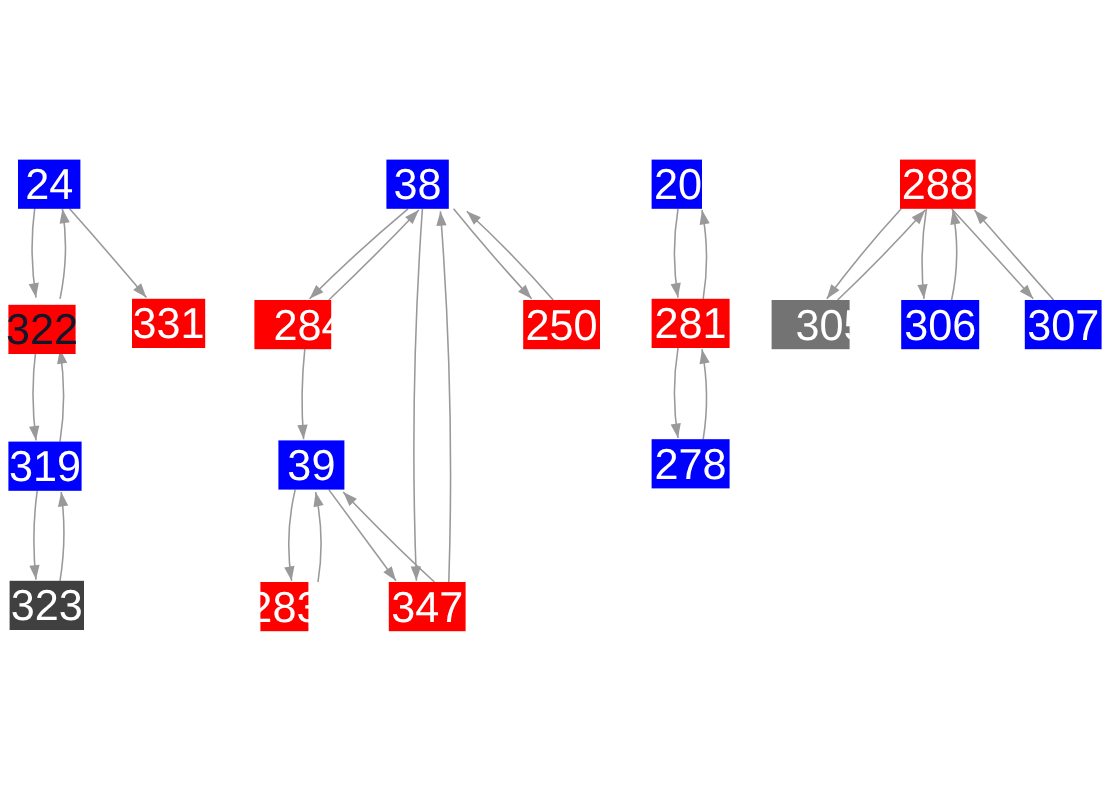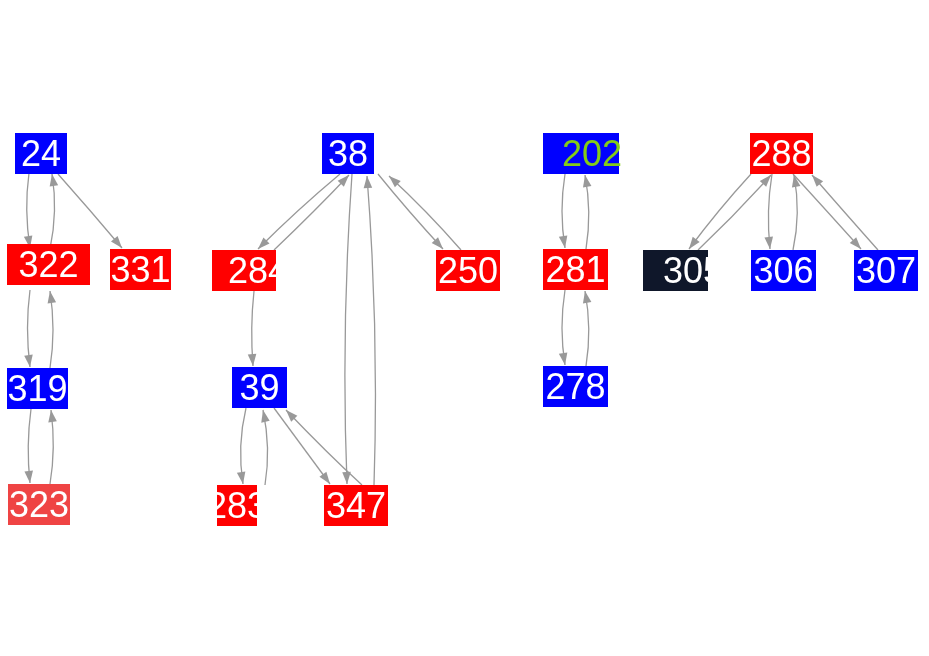--- a/index.html
+++ b/index.html
@@ -90,30 +90,30 @@
       <path d="M772,174 Q766,211 770,249" fill="none" stroke="#999999" stroke-width="1.3"></path>
       <polygon points="770,249 764.4674091382215,237.5160791383707 773.0201560333455,236.61578999151553" fill="#999999"></polygon>
       <path d="M793,250 Q801,213 794,175" fill="none" stroke="#999999" stroke-width="1.3"></path>
       <polygon points="794,175 800.4027978646562,186.02243981631807 791.9451004427902,187.5804367098197" fill="#999999"></polygon>
       <path d="M793,174 Q826,210 861,249" fill="none" stroke="#999999" stroke-width="1.3"></path>
       <polygon points="861,249 849.7848412787858,242.9411044853063 856.18532491856,237.1970807060219" fill="#999999"></polygon>
       <path d="M878,250 Q846,214 812,175" fill="none" stroke="#999999" stroke-width="1.3"></path>
       <polygon points="812,175 823.1268451437926,181.21959139703398 816.6443996665856,186.87095412075286" fill="#999999"></polygon>
     </svg>
 <div class="node" style="left: 15px; top: 133px; width: 52px; height: 41px; background: rgb(0, 0, 255); color: rgb(255, 255, 255);">24</div>
-    <div class="node" style="left: 7px; top: 244px; width: 83px; height: 41px; background: rgb(255, 0, 0); color: #ffffff;">322</div>
+    <div class="node" style="left: 7px; top: 254px; width: 56px; height: 41px; background: rgb(255, 0, 0); color: #0f172a;">322</div>
     <div class="node" style="left: 110px; top: 249px; width: 61px; height: 41px; background: rgb(255, 0, 0); color: rgb(255, 255, 255);">331</div>
     <div class="node" style="left: 7px; top: 368px; width: 61px; height: 41px; background: rgb(0, 0, 255); color: rgb(255, 255, 255);">319</div>
-    <div class="node" style="left: 8px; top: 484px; width: 62px; height: 41px; background: #ef4444; color: rgb(255, 255, 255);">323</div>
+    <div class="node" style="left: 8px; top: 484px; width: 62px; height: 41px; background: #404040; color: rgb(255, 255, 255);">323</div>
     <div class="node" style="left: 322px; top: 133px; width: 52px; height: 41px; background: rgb(0, 0, 255); color: rgb(255, 255, 255);">38</div>
     <div class="node" style="left: 212px; top: 250px; width: 64px; height: 41px; background: rgb(255, 0, 0); color: rgb(255, 255, 255); padding-left: 28px;">284</div>
     <div class="node" style="left: 436px; top: 250px; width: 64px; height: 41px; background: rgb(255, 0, 0); color: rgb(255, 255, 255);">250</div>
     <div class="node" style="left: 232px; top: 367px; width: 55px; height: 41px; background: rgb(0, 0, 255); color: rgb(255, 255, 255); text-align: center;">39</div>
     <div class="node" style="left: 217px; top: 485px; width: 40px; height: 41px; background: rgb(255, 0, 0); color: rgb(255, 255, 255);">283</div>
     <div class="node" style="left: 324px; top: 485px; width: 64px; height: 41px; background: rgb(255, 0, 0); color: rgb(255, 255, 255);">347</div>
-    <div class="node" style="left: 543px; top: 133px; width: 76px; height: 41px; background: rgb(0, 0, 255); color: #84cc16; padding-left: 22px;">202</div>
+    <div class="node" style="left: 543px; top: 133px; width: 42px; height: 41px; background: rgb(0, 0, 255); color: #ffffff; padding-left: 22px;">202</div>
     <div class="node" style="left: 543px; top: 249px; width: 65px; height: 41px; background: rgb(255, 0, 0); color: rgb(255, 255, 255);">281</div>
     <div class="node" style="left: 543px; top: 366px; width: 65px; height: 41px; background: rgb(0, 0, 255); color: rgb(255, 255, 255);">278</div>
     <div class="node" style="left: 750px; top: 133px; width: 63px; height: 41px; background: rgb(255, 0, 0); color: rgb(255, 255, 255);">288</div>
-    <div class="node" style="left: 643px; top: 250px; width: 65px; height: 41px; background: #0f172a; color: rgb(255, 255, 255); padding-left: 35px;">305</div>
+    <div class="node" style="left: 643px; top: 250px; width: 65px; height: 41px; background: #737373; color: rgb(255, 255, 255); padding-left: 35px;">305</div>
     <div class="node" style="left: 751px; top: 250px; width: 65px; height: 41px; background: rgb(0, 0, 255); color: rgb(255, 255, 255);">306</div>
     <div class="node" style="left: 854px; top: 250px; width: 64px; height: 41px; background: rgb(0, 0, 255); color: rgb(255, 255, 255);">307</div>
   </div>
 
 </body></html>

